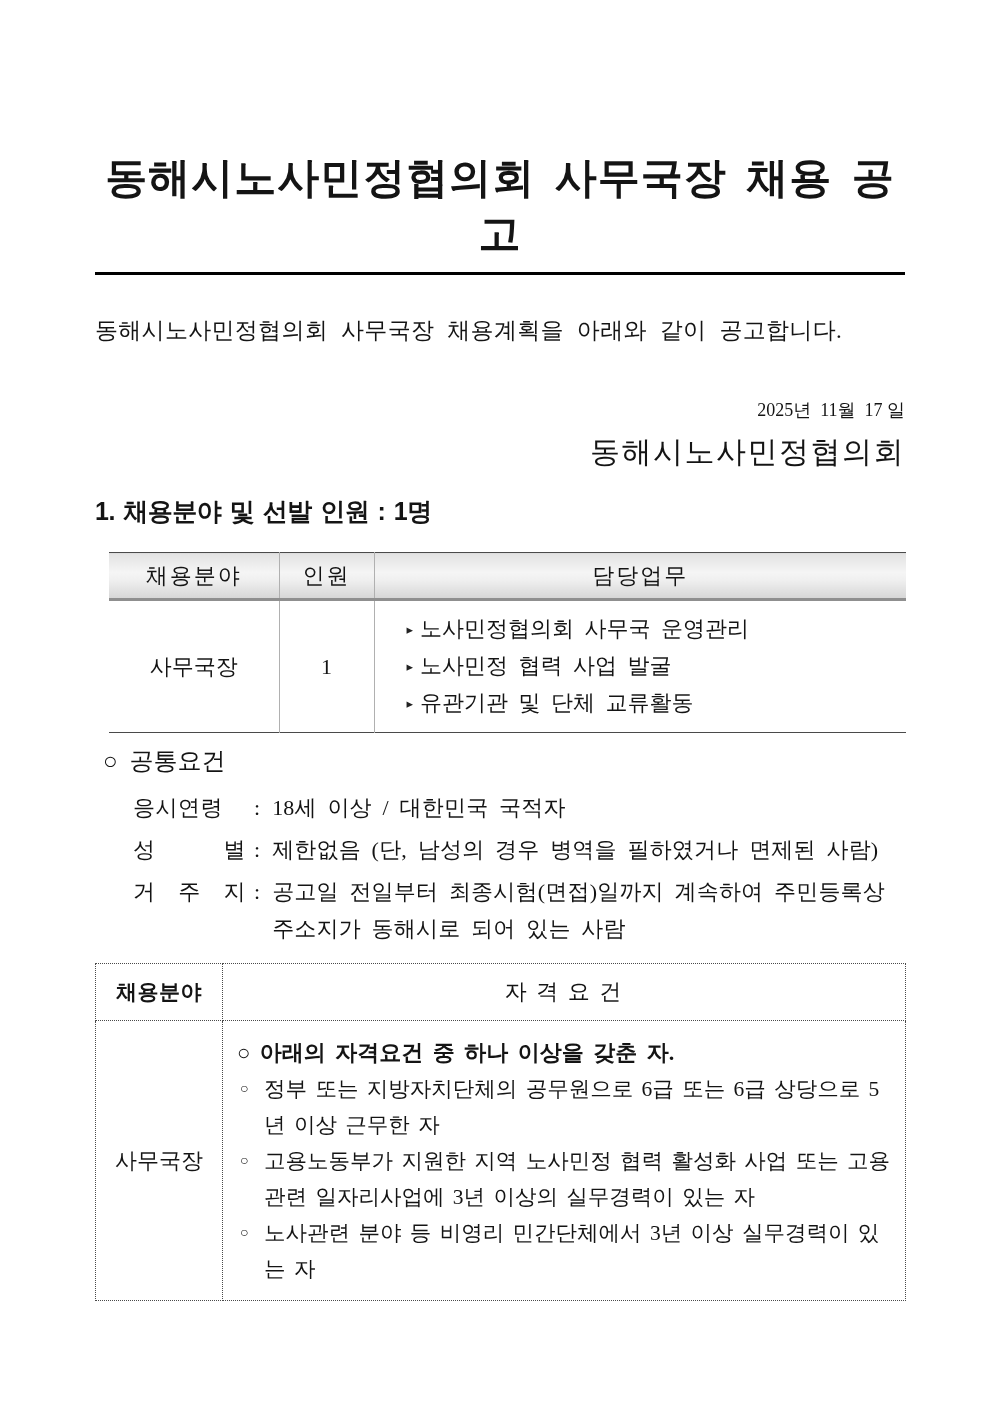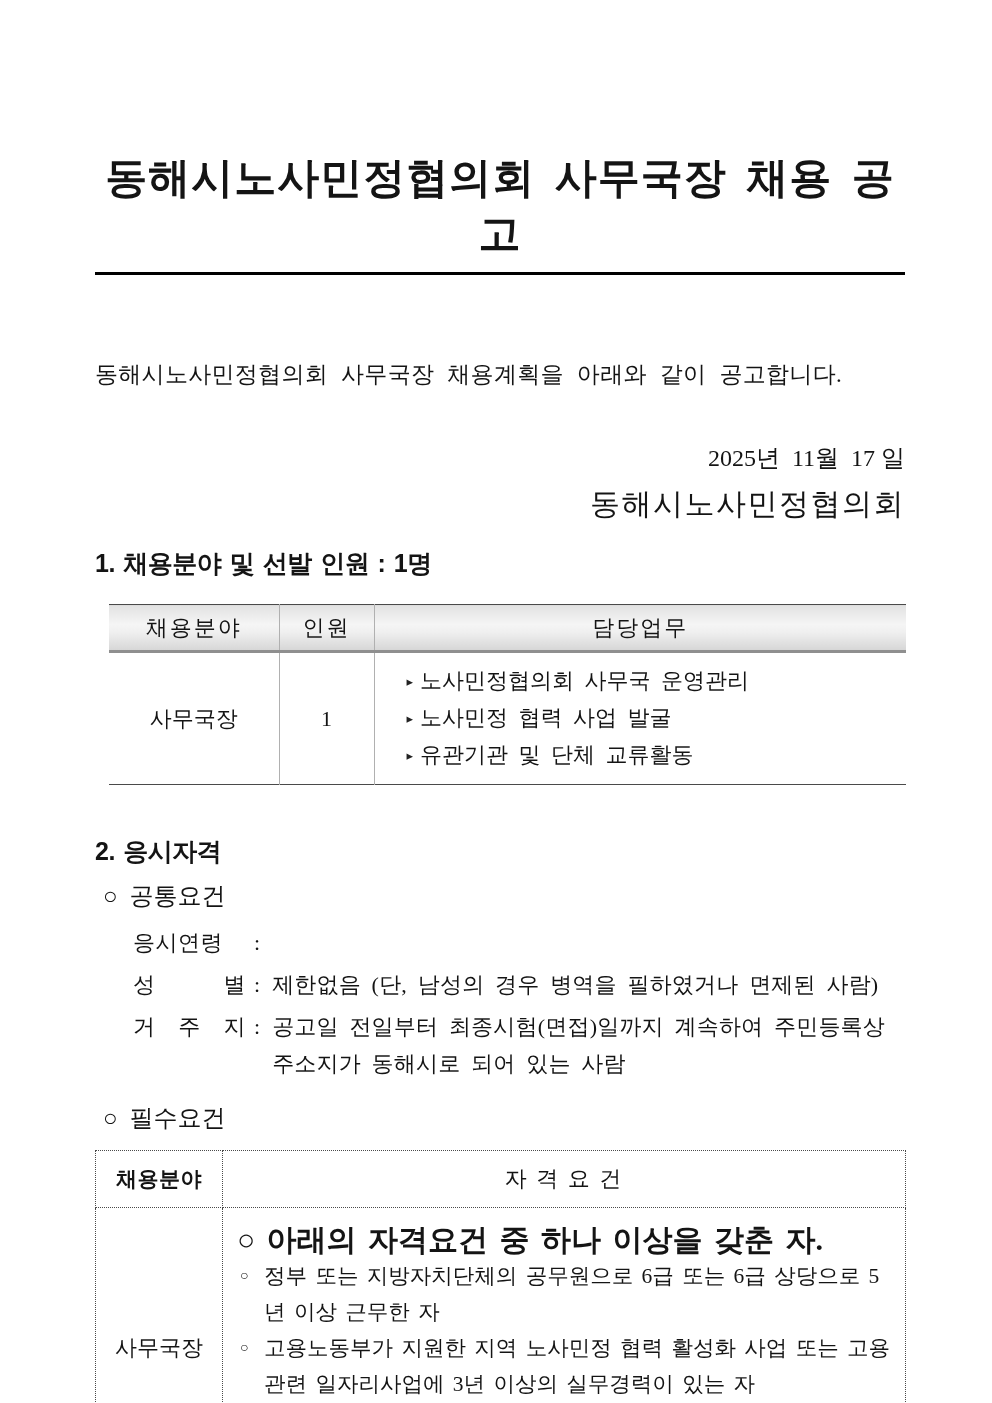--- a/index.html
+++ b/index.html
@@ -14,22 +14,22 @@
   
   .title-wrap { text-align:center; }
   .doc-title {
     display:inline-block;
     font-size:42px; font-weight:900; letter-spacing:1px; word-spacing:8px;
     border-bottom:3px solid #000; padding:0 6px 10px 6px;
     font-family:"Liberation Serif", serif;
   }
 
   
-  .intro { margin-top:84px; font-size:23px; word-spacing:7px; letter-spacing:0.3px; }
-  .date-line { margin-top:52px; text-align:right; font-size:24px; white-space:pre-wrap; }
+  .intro { margin-top:40px; font-size:23px; word-spacing:7px; letter-spacing:0.3px; }
+  .date-line { margin-top:52px; text-align:right; font-size:18px; white-space:pre-wrap; }
   .org-line { margin-top:10px; text-align:right; font-size:30px; letter-spacing:1.5px; word-spacing:4px; }
 
   
   .sec-h {
     font-family:"Liberation Sans", sans-serif;
     font-size:25px; font-weight:bold; letter-spacing:-0.5px; word-spacing:2px;
   }
   .sec-h1 { margin-top:22px; }
   .sec-h2 { margin-top:50px; }
   .sub-h { font-size:24px; margin-left:8px; word-spacing:6px; }
@@ -68,21 +68,21 @@
     border-collapse:collapse; table-layout:fixed;
     width:810px; margin-top:16px;
     font-size:22px;
   }
   .t2 th, .t2 td { border:1px dotted #4a4a4a; }
   .t2 thead th { height:57px; vertical-align:middle; text-align:center; font-weight:normal; }
   .t2 thead th.bold { font-weight:bold; font-size:21px; letter-spacing:0.5px; }
   .t2 thead th.spread { letter-spacing:2px; }
   .t2 td.center { text-align:center; vertical-align:middle; }
   .t2 td.qual { padding:13px 8px 13px 14px; }
-  .qual-lead { font-weight:bold; font-size:30px; line-height:37px; word-spacing:4px; }
+  .qual-lead { font-weight:bold; font-size:22px; line-height:37px; word-spacing:4px; }
   .qitem { display:flex; align-items:flex-start; font-size:21.5px; line-height:36px; word-spacing:3px; }
   .qitem .qb { flex:0 0 27px; font-size:14px; line-height:36px; text-align:left; padding-left:3px; }
   .qitem .qt { flex:1 1 auto; }
 </style>
 </head>
 <body>
 
 <div class="page">
 
   <div class="title-wrap">
@@ -115,42 +115,41 @@
         <td class="center">1</td>
         <td class="duties">
           <div class="duty"><span class="tri">▸</span><span>노사민정협의회 사무국 운영관리</span></div>
           <div class="duty"><span class="tri">▸</span><span>노사민정 협력 사업 발굴</span></div>
           <div class="duty"><span class="tri">▸</span><span>유관기관 및 단체 교류활동</span></div>
         </td>
       </tr>
     </tbody>
   </table>
 
-  <h2 class="sec-h sec-h2">2. 응시자격</h2>
 
   <div class="sub-h common">○ 공통요건</div>
 
   <div class="req-list">
     <div class="req-item">
       <span class="req-label">응시연령</span>
       <span class="req-colon">:</span>
+      <span class="req-text">18세 이상 / 대한민국 국적자</span>
     </div>
     <div class="req-item">
       <span class="req-label">성 별</span>
       <span class="req-colon">:</span>
       <span class="req-text">제한없음 (단, 남성의 경우 병역을 필하였거나 면제된 사람)</span>
     </div>
     <div class="req-item">
       <span class="req-label">거 주 지</span>
       <span class="req-colon">:</span>
       <span class="req-text">공고일 전일부터 최종시험(면접)일까지 계속하여 주민등록상 주소지가 동해시로 되어 있는 사람</span>
     </div>
   </div>
 
-  <div class="sub-h required">○ 필수요건</div>
 
   <table class="t2">
     <colgroup>
       <col style="width:127px">
         <col style="width:683px">
     </colgroup>
     <thead>
       <tr>
         <th class="bold">채용분야</th>
         <th class="spread">자 격 요 건</th>

